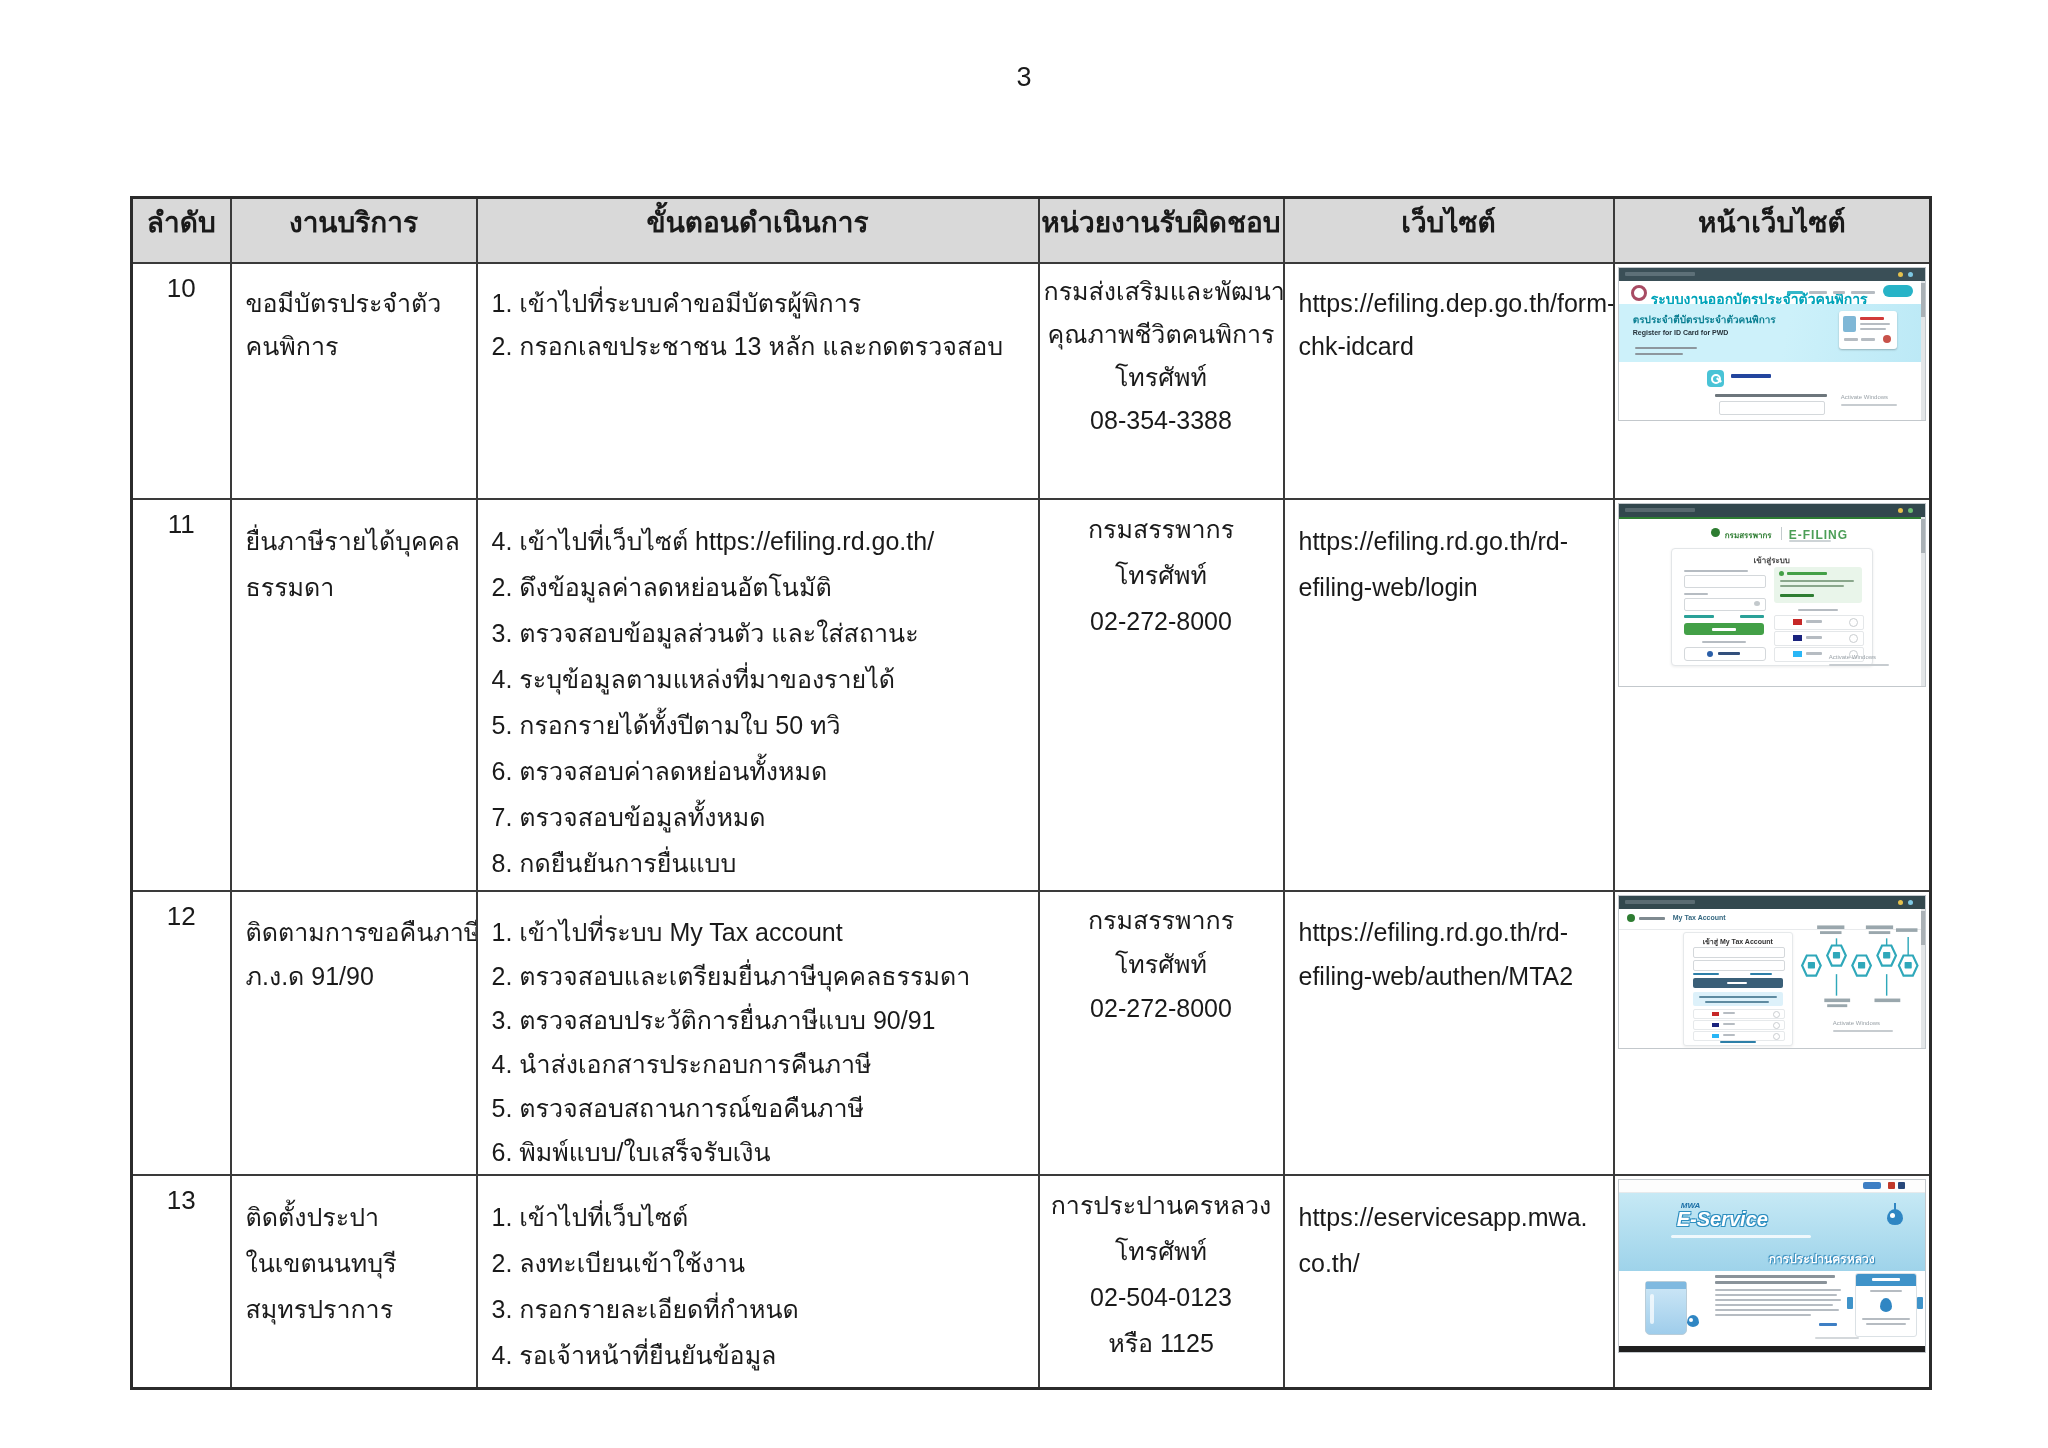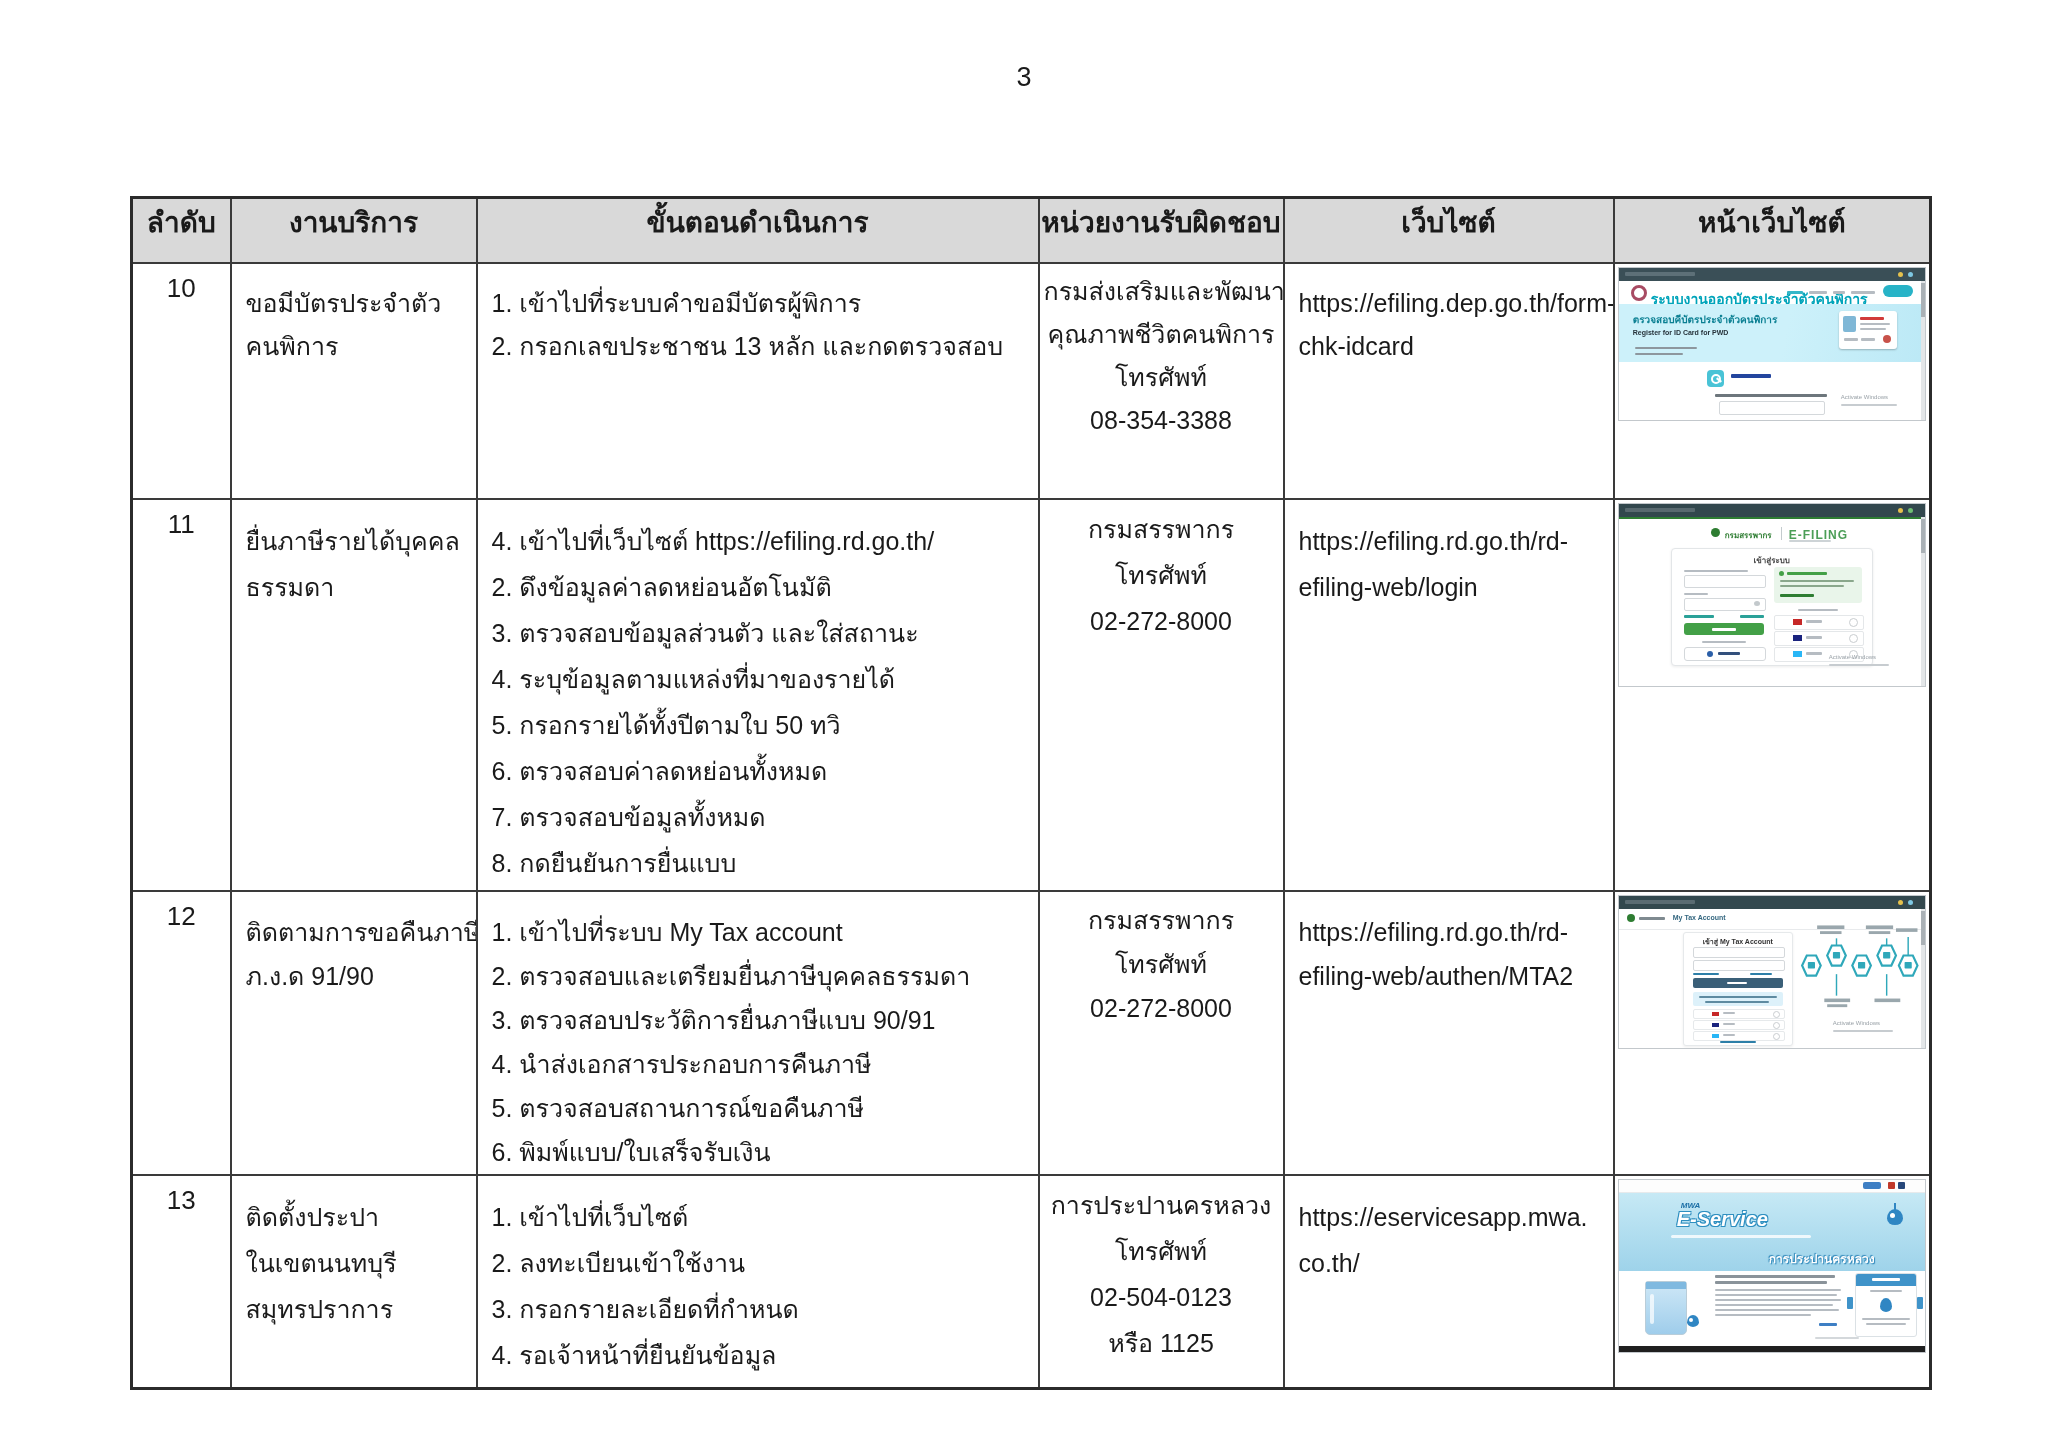--- a/index.html
+++ b/index.html
@@ -85,21 +85,21 @@
           <div class="ab" style="left:0;top:13px;right:4px;height:23px;background:#fff;">
             <span class="ab" style="left:12px;top:4px;width:10px;height:10px;border-radius:50%;border:3px solid #a84b63;background:#fff;"></span>
             <span class="ab" style="left:32px;top:7px;font-size:14px;font-weight:bold;color:#00a4ba;">ระบบงานออกบัตรประจำตัวคนพิการ</span>
             <span class="ln" style="left:168px;top:10px;width:16px;height:3px;background:#35b7c9"></span>
             <span class="ln" style="left:190px;top:10px;width:18px;height:3px"></span>
             <span class="ln" style="left:214px;top:10px;width:12px;height:3px"></span>
             <span class="ln" style="left:232px;top:10px;width:24px;height:3px"></span>
             <span class="ab" style="left:264px;top:4px;width:30px;height:12px;border-radius:6px;background:#27b3c7;"></span>
           </div>
           <div class="ab" style="left:0;top:36px;right:4px;height:58px;background:linear-gradient(100deg,#cdf1fa 55%,#bce9f6);">
-            <div class="ab" style="left:14px;top:8px;font-size:10px;font-weight:bold;color:#0a7f92;">ตรวจสอบคีบัตรประจำตัวคนพิการ</div>
+            <div class="ab" style="left:14px;top:8px;font-size:10px;font-weight:bold;color:#0a7f92;">ตรประจำตีบัตรประจำตัวคนพิการ</div>
             <div class="ab" style="left:14px;top:25px;font-size:7px;font-weight:bold;color:#26323a;">Register for ID Card for PWD</div>
             <span class="ln" style="left:16px;top:43px;width:62px;height:2px;background:#8d979e"></span>
             <span class="ln" style="left:16px;top:49px;width:48px;height:2px;background:#8d979e"></span>
             <div class="ab" style="left:220px;top:7px;width:58px;height:38px;background:#fff;border-radius:3px;box-shadow:0 1px 2px rgba(0,0,0,.25);">
               <span class="ab" style="left:4px;top:5px;width:13px;height:16px;background:#7fb7d6;border-radius:2px;"></span>
               <span class="ln" style="left:21px;top:6px;width:24px;height:3px;background:#d23a3a"></span>
               <span class="ln" style="left:21px;top:12px;width:30px;height:2px"></span>
               <span class="ln" style="left:21px;top:17px;width:26px;height:2px"></span>
               <span class="ln" style="left:5px;top:27px;width:14px;height:3px"></span>
               <span class="ln" style="left:22px;top:27px;width:14px;height:3px"></span>

